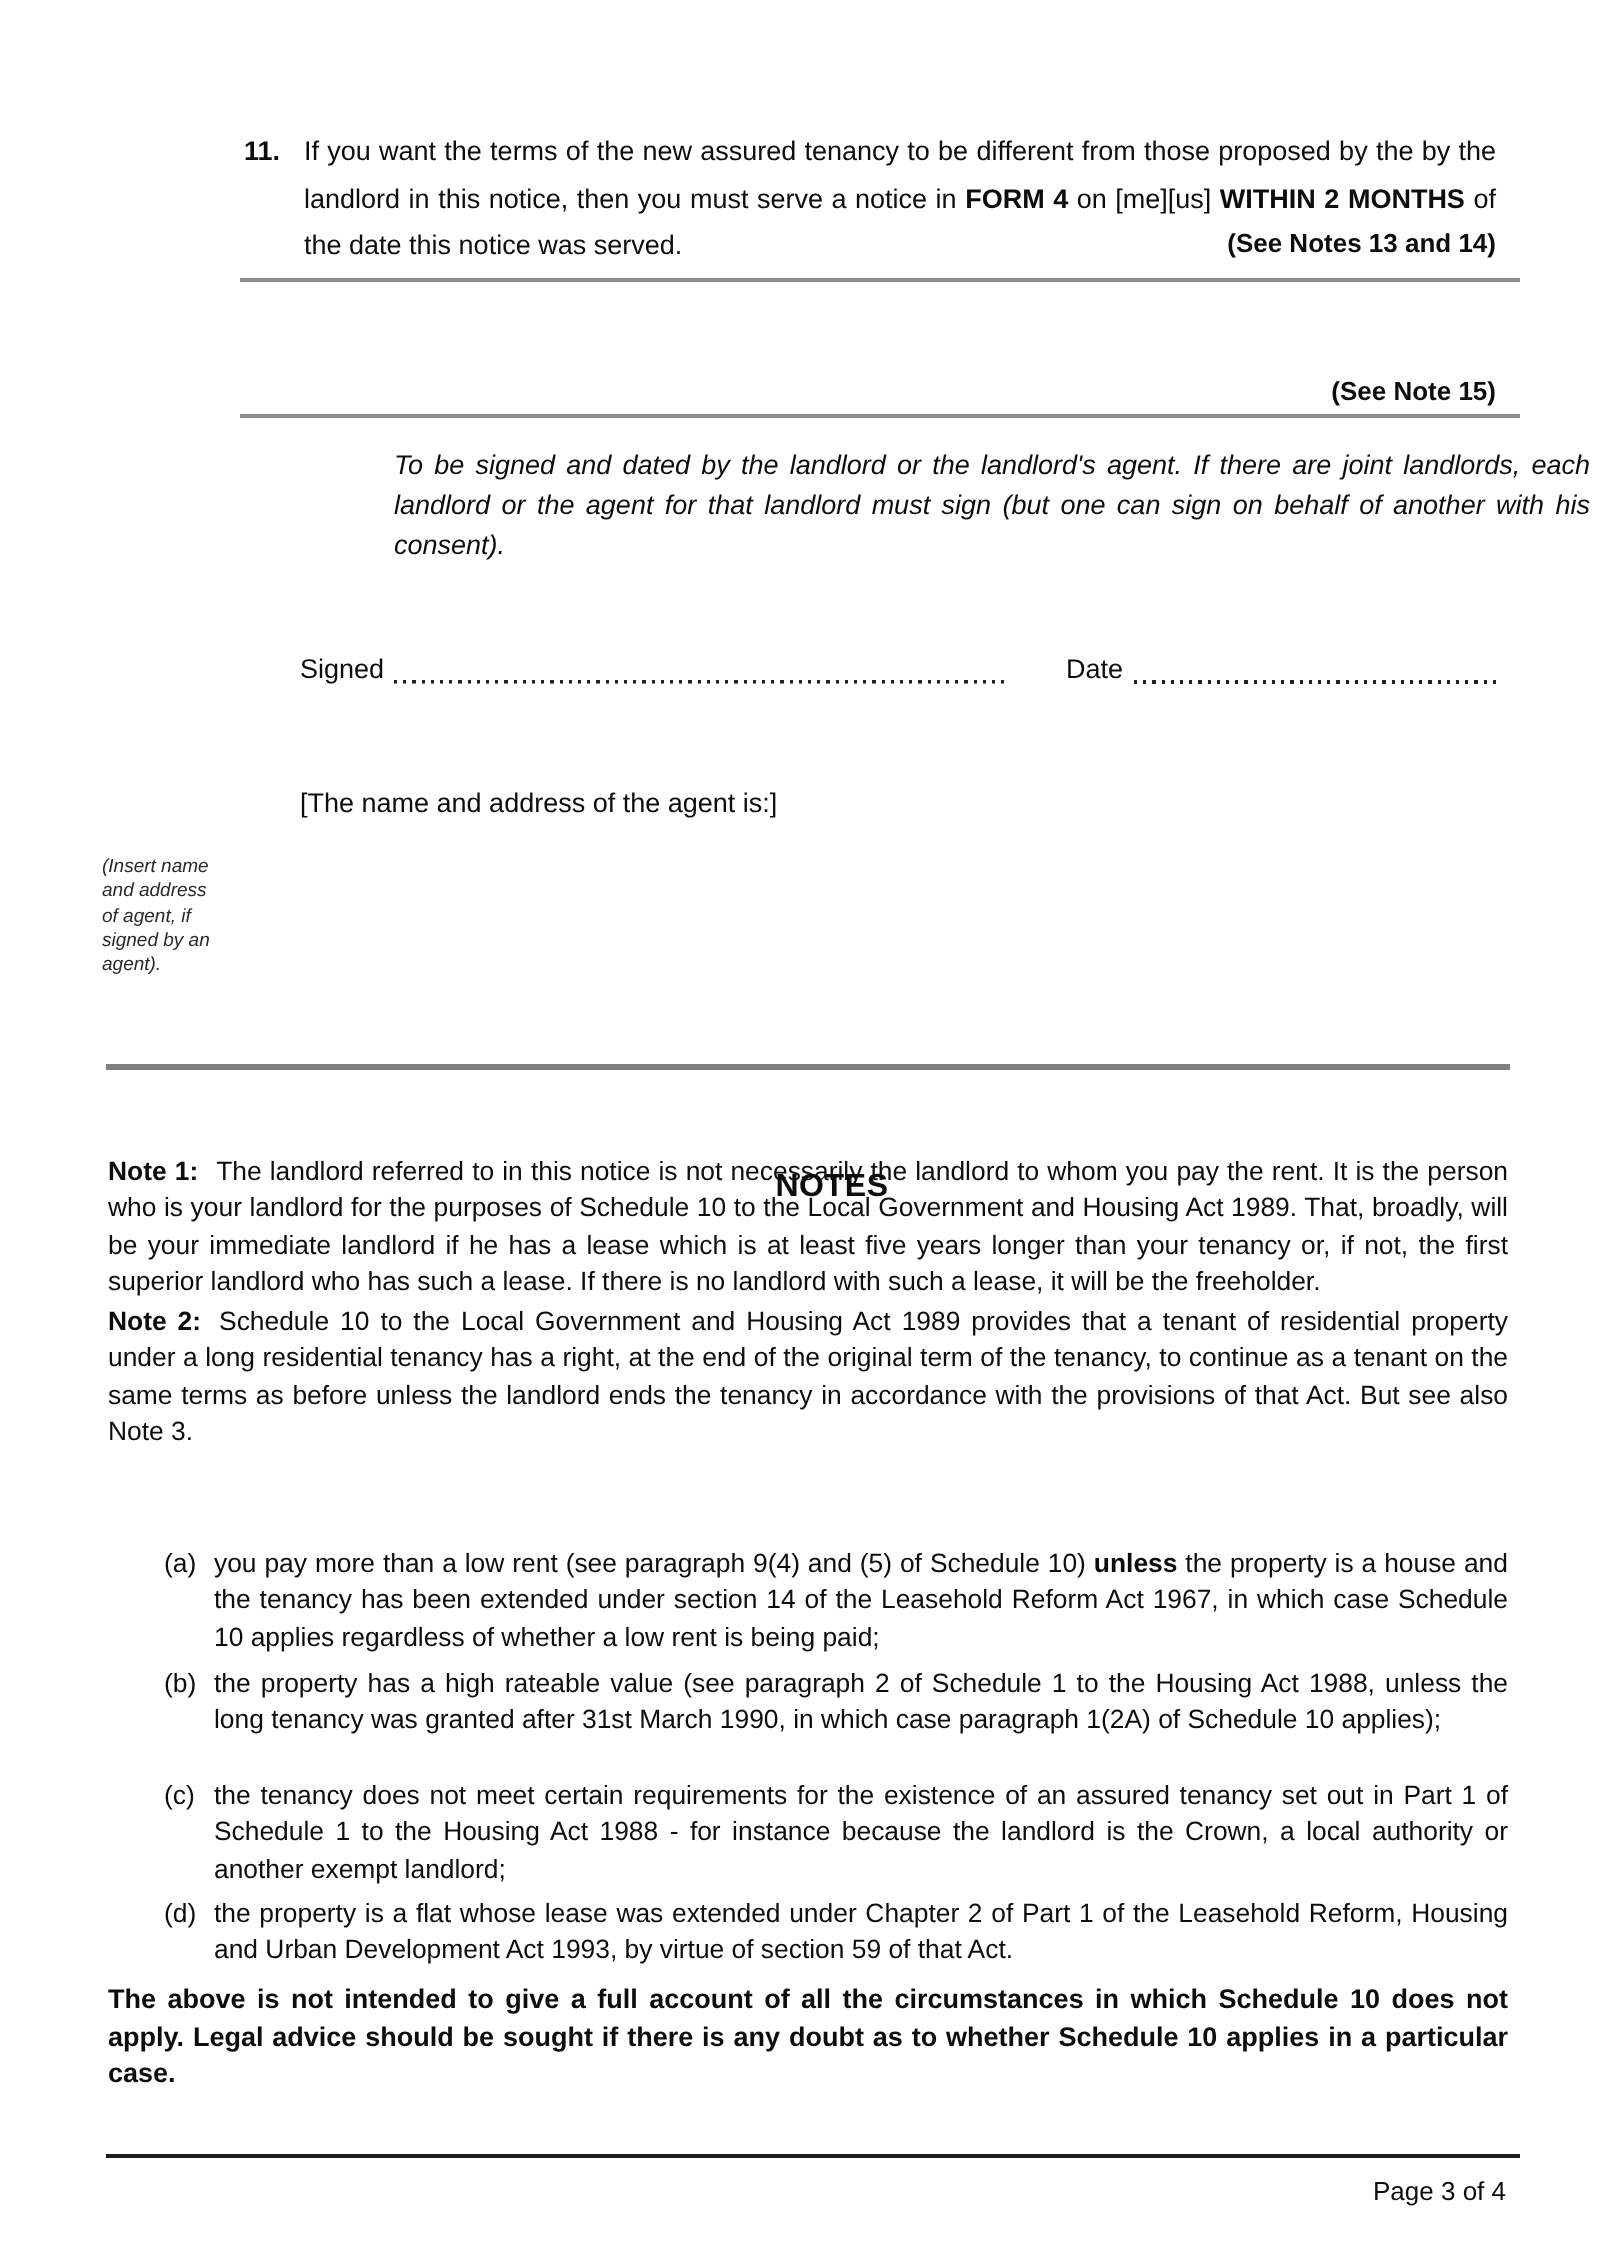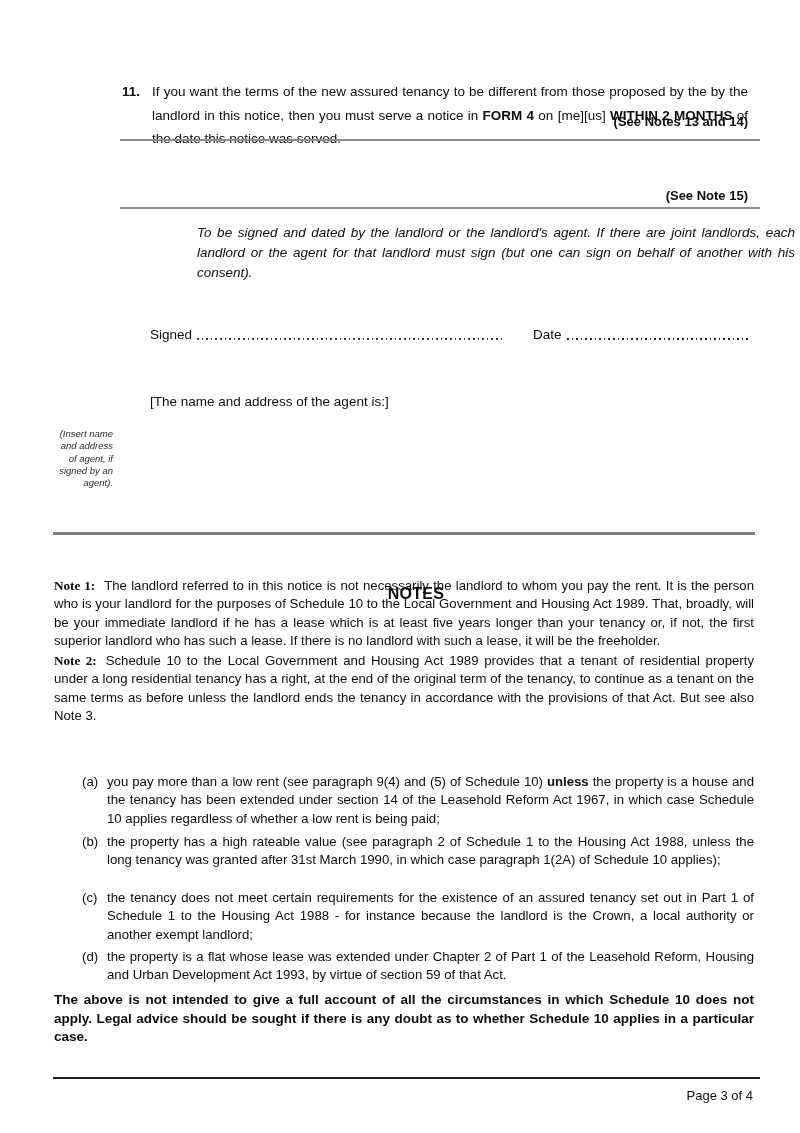--- a/index.html
+++ b/index.html
@@ -10,59 +10,59 @@
     background: #ffffff;
     color: #0d0d0d;
     font-family: "Liberation Sans", "DejaVu Sans", sans-serif;
     overflow: hidden;
   }
   .abs { position: absolute; }
   .just { text-align: justify; }
   p { margin: 0; }
 
   
-  .notice-item { display: flex; width: 626px; font-size: 13.5px; line-height: 23.5px; margin-top: 16px; }
+  .notice-item { display: flex; width: 626px; font-size: 13.5px; line-height: 23.5px; }
   .item-num { flex: 0 0 30px; font-weight: bold; }
   .item-body { flex: 1; }
   .see-note { font-weight: bold; font-size: 13px; line-height: 15px; text-align: right; }
 
   
   .rule { border: 0; margin: 0; }
   .rule-item { border-top: 2px solid #8c8c8c; }
   .rule-section { border-top: 3px solid #7f7f7f; }
   .rule-footer { border-top: 2px solid #1c1c1c; }
 
   
   .sig-instruction { width: 598px; font-style: italic; font-size: 13.5px; line-height: 20px; }
-  .sign-row { display: flex; align-items: center; width: 598px; font-size: 13.5px; line-height: 16px; }
+  .sign-row { display: flex; align-items: flex-end; width: 598px; font-size: 13.5px; line-height: 16px; }
   .sign-row .lbl { flex: 0 0 auto; padding-right: 5px; }
   .dotline {
     height: 12px;
     background-image: repeating-linear-gradient(90deg, #222 0 1.6px, transparent 1.6px 4.6px);
     background-repeat: repeat-x;
     background-position: left bottom 1px;
     background-size: 100% 1.8px;
   }
   .dot-signed { width: 306px; }
   .dot-date { flex: 1; }
   .sign-gap { width: 30px; }
   .agent-line { font-size: 13.5px; line-height: 17px; }
   .margin-note {
     width: 62px;
     font-size: 9.5px;
     line-height: 12.3px;
     font-style: italic;
-    text-align: right;
+    text-align: left;
     color: #2a2a2a;
   }
 
   
   .notes-heading { width: 800px; text-align: center; font-size: 16px; line-height: 20px; font-weight: bold; letter-spacing: 0.3px; }
   .note-para { width: 700px; font-size: 13.2px; line-height: 18.4px; }
-  .note-label { font-weight: bold; padding-right: 9px; font-family: Liberation Serif, serif; }
+  .note-label { font-weight: bold; padding-right: 9px; }
   .note-list-item { display: flex; width: 672px; font-size: 13.2px; line-height: 18.4px; }
   .list-label { flex: 0 0 25px; }
   .list-body { flex: 1; }
   .closing-para { width: 700px; font-size: 13.5px; line-height: 18.6px; font-weight: bold; }
   .page-num { font-size: 13px; line-height: 16px; text-align: right; }
   b.inline-bold { font-weight: bold; }
 </style>
 </head>
 <body>
 

